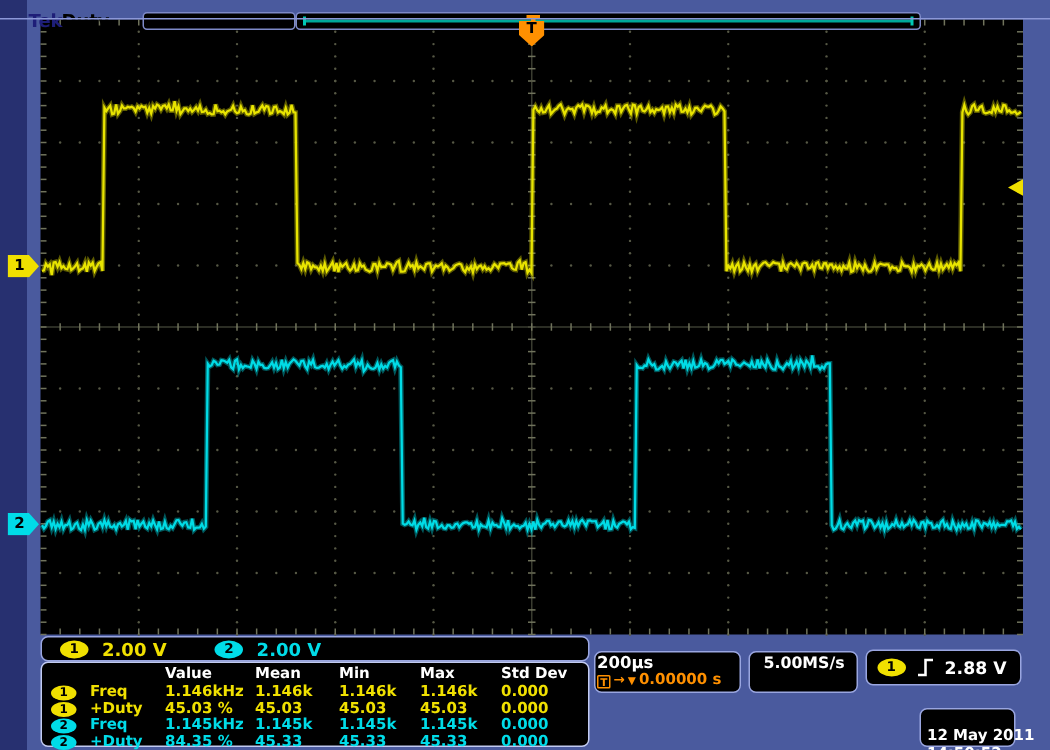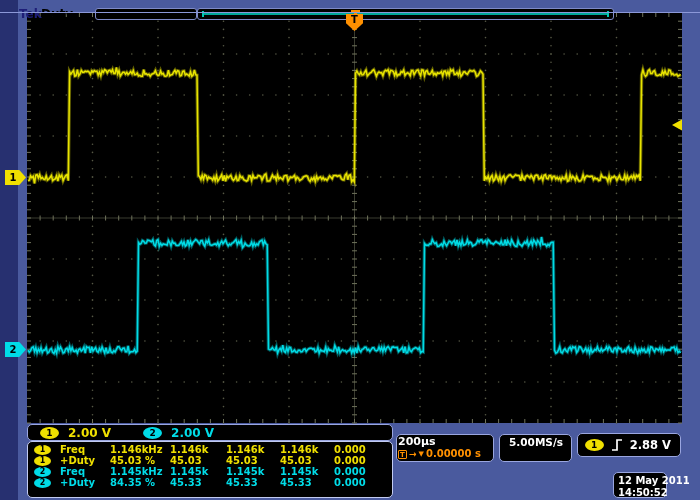--- a/index.html
+++ b/index.html
@@ -57,21 +57,21 @@
   .hbox{left:396px;top:434px;width:98px;height:28px;padding:1px 1px;font-weight:700;}
   .hscale{color:#fff;font-size:11px;line-height:12px;}
   .hpos{color:#ff9000;font-size:10px;line-height:12px;display:flex;align-items:center;gap:2px;}
   .t-ico{display:inline-block;width:9px;height:9px;border:1px solid #ff9000;font-size:7px;line-height:9px;
     text-align:center;box-sizing:border-box;color:#ff9000;border-radius:1px;}
   .arr-ico{font-size:9px;line-height:9px;}
   .dn-ico{font-size:7px;line-height:9px;}
   .acqbox{left:499px;top:434px;width:73px;height:28px;padding:1px 9px;font-weight:700;color:#fff;font-size:10.5px;line-height:12.5px;}
   .trigbox{left:577px;top:433px;width:104px;height:24px;display:flex;align-items:center;justify-content:flex-end;
     gap:7px;padding:0 9px 0 0;color:#fff;font-size:11.5px;font-weight:700;}
-  .datebox{left:613px;top:472px;width:54px;height:26px;padding:2px 4px;color:#fff;font-size:10px;font-weight:700;line-height:11.5px;white-space:nowrap;}
+  .datebox{left:613px;top:472px;width:64px;height:26px;padding:12px 4px;color:#fff;font-size:10px;font-weight:700;line-height:11.5px;white-space:nowrap;}
 </style>
 </head>
 <body>
 
 <div class="abs leftstrip"></div>
 
 <svg id="scope" class="abs" style="left:0;top:0" width="700" height="500">
     <rect x="27" y="13" width="655" height="410" fill="#000"></rect>
     <circle cx="92.5" cy="21.2" r="0.8" fill="#565845"></circle>
     <circle cx="92.5" cy="29.4" r="0.8" fill="#565845"></circle>
@@ -1191,20 +1191,29 @@
 <div class="abs trig-flag">T</div>
 
 <div class="abs blackbox chanbar">
   <span class="oval oval-lg oval-y">1</span>
   <span class="txt-y">2.00 V</span>
   <span class="oval oval-lg oval-c scale2">2</span>
   <span class="txt-c">2.00 V</span>
 </div>
 
 <div class="abs blackbox measbox">
+  <div class="mrow mhead">
+    <span></span>
+      <span></span>
+    <span>Value</span>
+    <span>Mean</span>
+    <span>Min</span>
+    <span>Max</span>
+    <span>Std Dev</span>
+  </div>
   <div class="mrow txt-y">
     <span><span class="oval oval-sm oval-y">1</span></span>
     <span>Freq</span>
       <span>1.146kHz</span>
     <span>1.146k</span>
       <span>1.146k</span>
     <span>1.146k</span>
       <span>0.000</span>
   </div>
   <div class="mrow txt-y">

